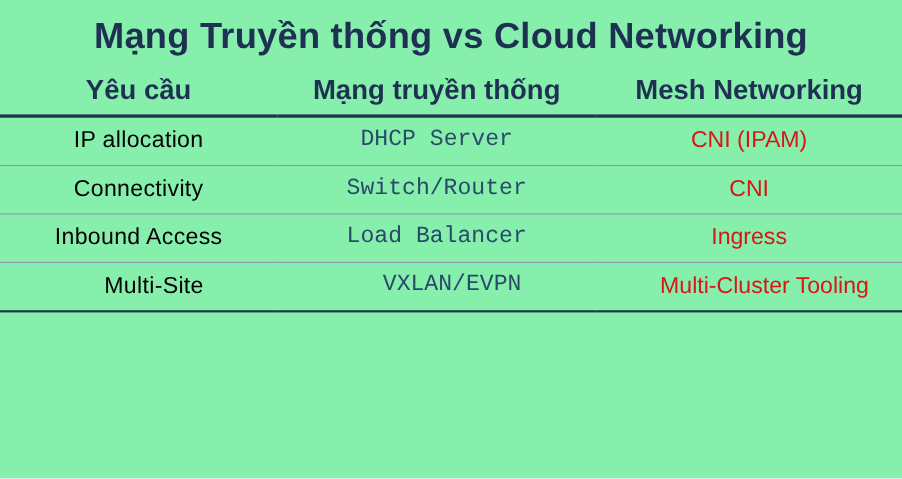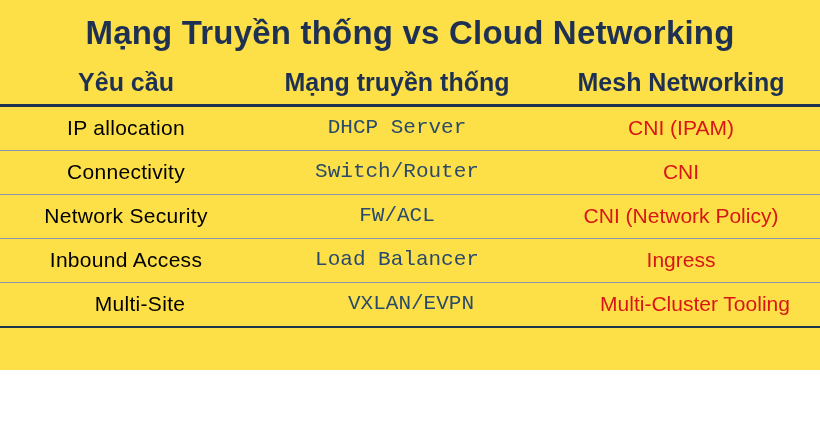--- a/index.html
+++ b/index.html
@@ -9,22 +9,22 @@
   }
   body {
     width: 820px;
     height: 435px;
     font-family: "Liberation Sans", sans-serif;
     overflow: hidden;
   }
   .slide {
     position: relative;
     width: 820px;
-    height: 370px;
-    background: #fde047;
+    height: 435px;
+    background: #86efac;
     box-sizing: border-box;
   }
   .slide-title {
     text-align: center;
     color: #1f3152;
     font-size: 33px;
     font-weight: 700;
     letter-spacing: 0.2px;
     padding-top: 12px;
     padding-bottom: 0;
@@ -111,29 +111,20 @@
       <tr>
         <td class="col-requirement">Connectivity</td>
         <td class="col-traditional">
           <span class="cell-line">Switch/Router</span>
         </td>
         <td class="col-cloud">
           <span class="cell-line">CNI</span>
         </td>
       </tr>
 
-      <tr>
-        <td class="col-requirement">Network  Security</td>
-        <td class="col-traditional">
-          <span class="cell-line">FW/ACL</span>
-        </td>
-        <td class="col-cloud">
-          <span class="cell-line">CNI (Network Policy)</span>
-        </td>
-      </tr>
 
       <tr>
         <td class="col-requirement">Inbound Access</td>
         <td class="col-traditional">
           <span class="cell-line">Load Balancer</span>
         </td>
         <td class="col-cloud">
           <span class="cell-line">Ingress</span>
         </td>
       </tr>

